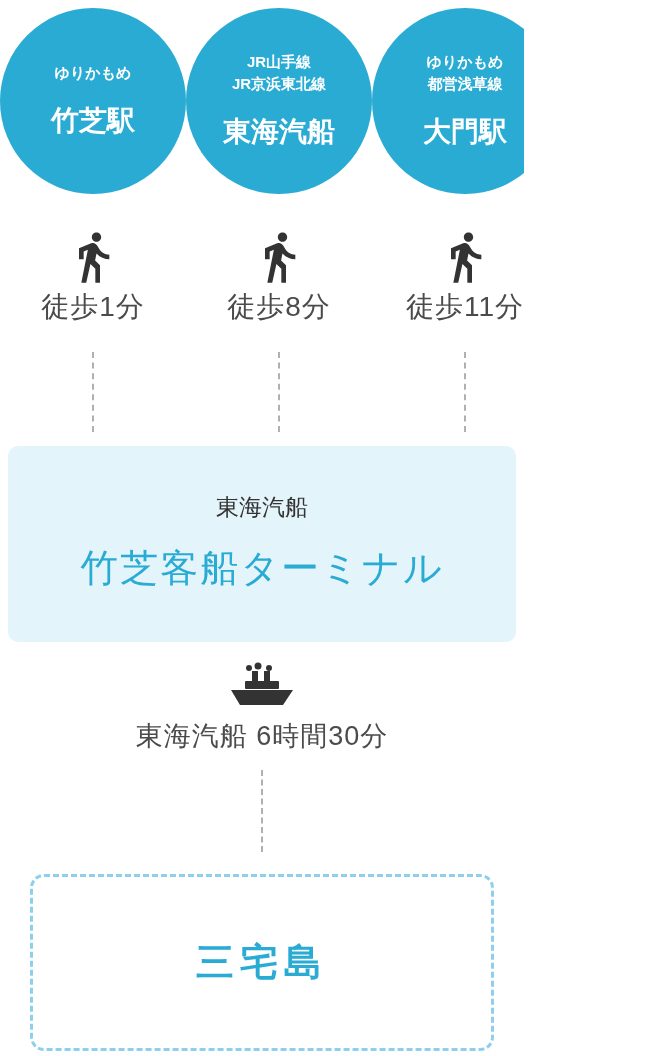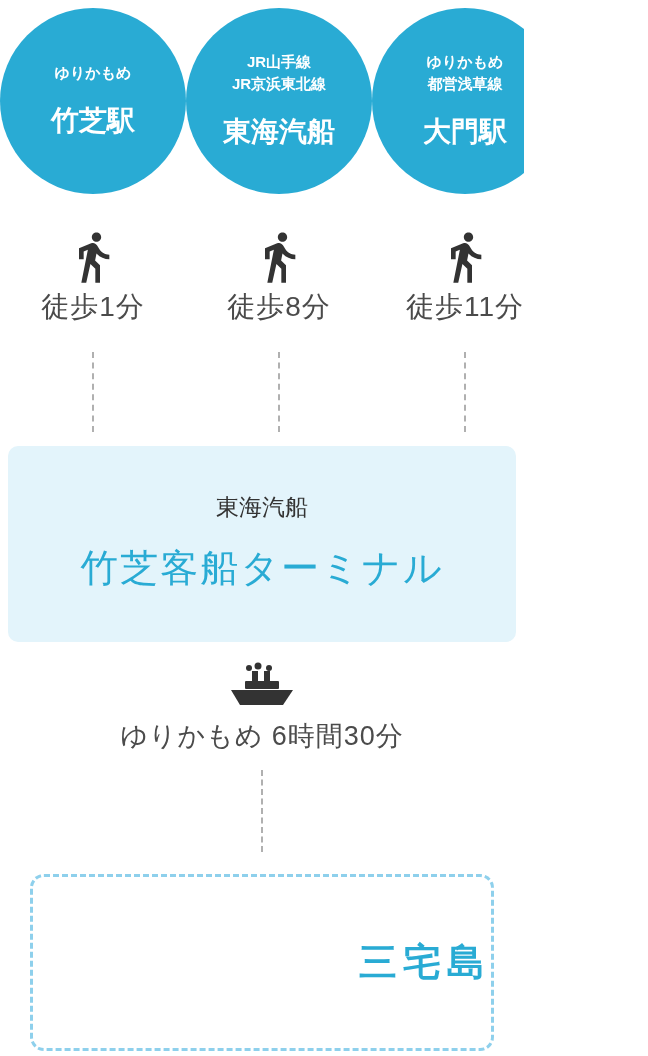--- a/index.html
+++ b/index.html
@@ -105,21 +105,20 @@
     border-radius: 14px;
     background: #ffffff;
     text-align: center;
     padding: 60px 0;
   }
   .destination-name {
     font-size: 38px;
     font-weight: bold;
     color: #29abd4;
     letter-spacing: 6px;
-    text-align: right;
   }
 </style>
 </head>
 <body>
 
 <div class="diagram">
 
   <div class="stations-grid">
 
     <div class="station-col">
@@ -178,21 +177,21 @@
       <svg viewBox="0 0 66 46" fill="#333333" xmlns="http://www.w3.org/2000/svg">
         <circle cx="20" cy="6" r="3"></circle>
         <circle cx="29" cy="4" r="3.5"></circle>
         <circle cx="40" cy="6" r="3"></circle>
         <rect x="23" y="9" width="6" height="11"></rect>
         <rect x="35" y="9" width="6" height="11"></rect>
         <rect x="16" y="19" width="34" height="8" rx="1"></rect>
         <path d="M2 28 L64 28 L54 43 L11 43 Z"></path>
       </svg>
     </div>
-    <div class="voyage-label">ゆりかもめ 6時間30分</div>
+    <div class="voyage-label">東海汽船 6時間30分</div>
     <div class="dash-line"></div>
   </div>
 
   <div class="destination-box">
     <div class="destination-name">三宅島</div>
   </div>
 
 </div>
 
 </body></html>

